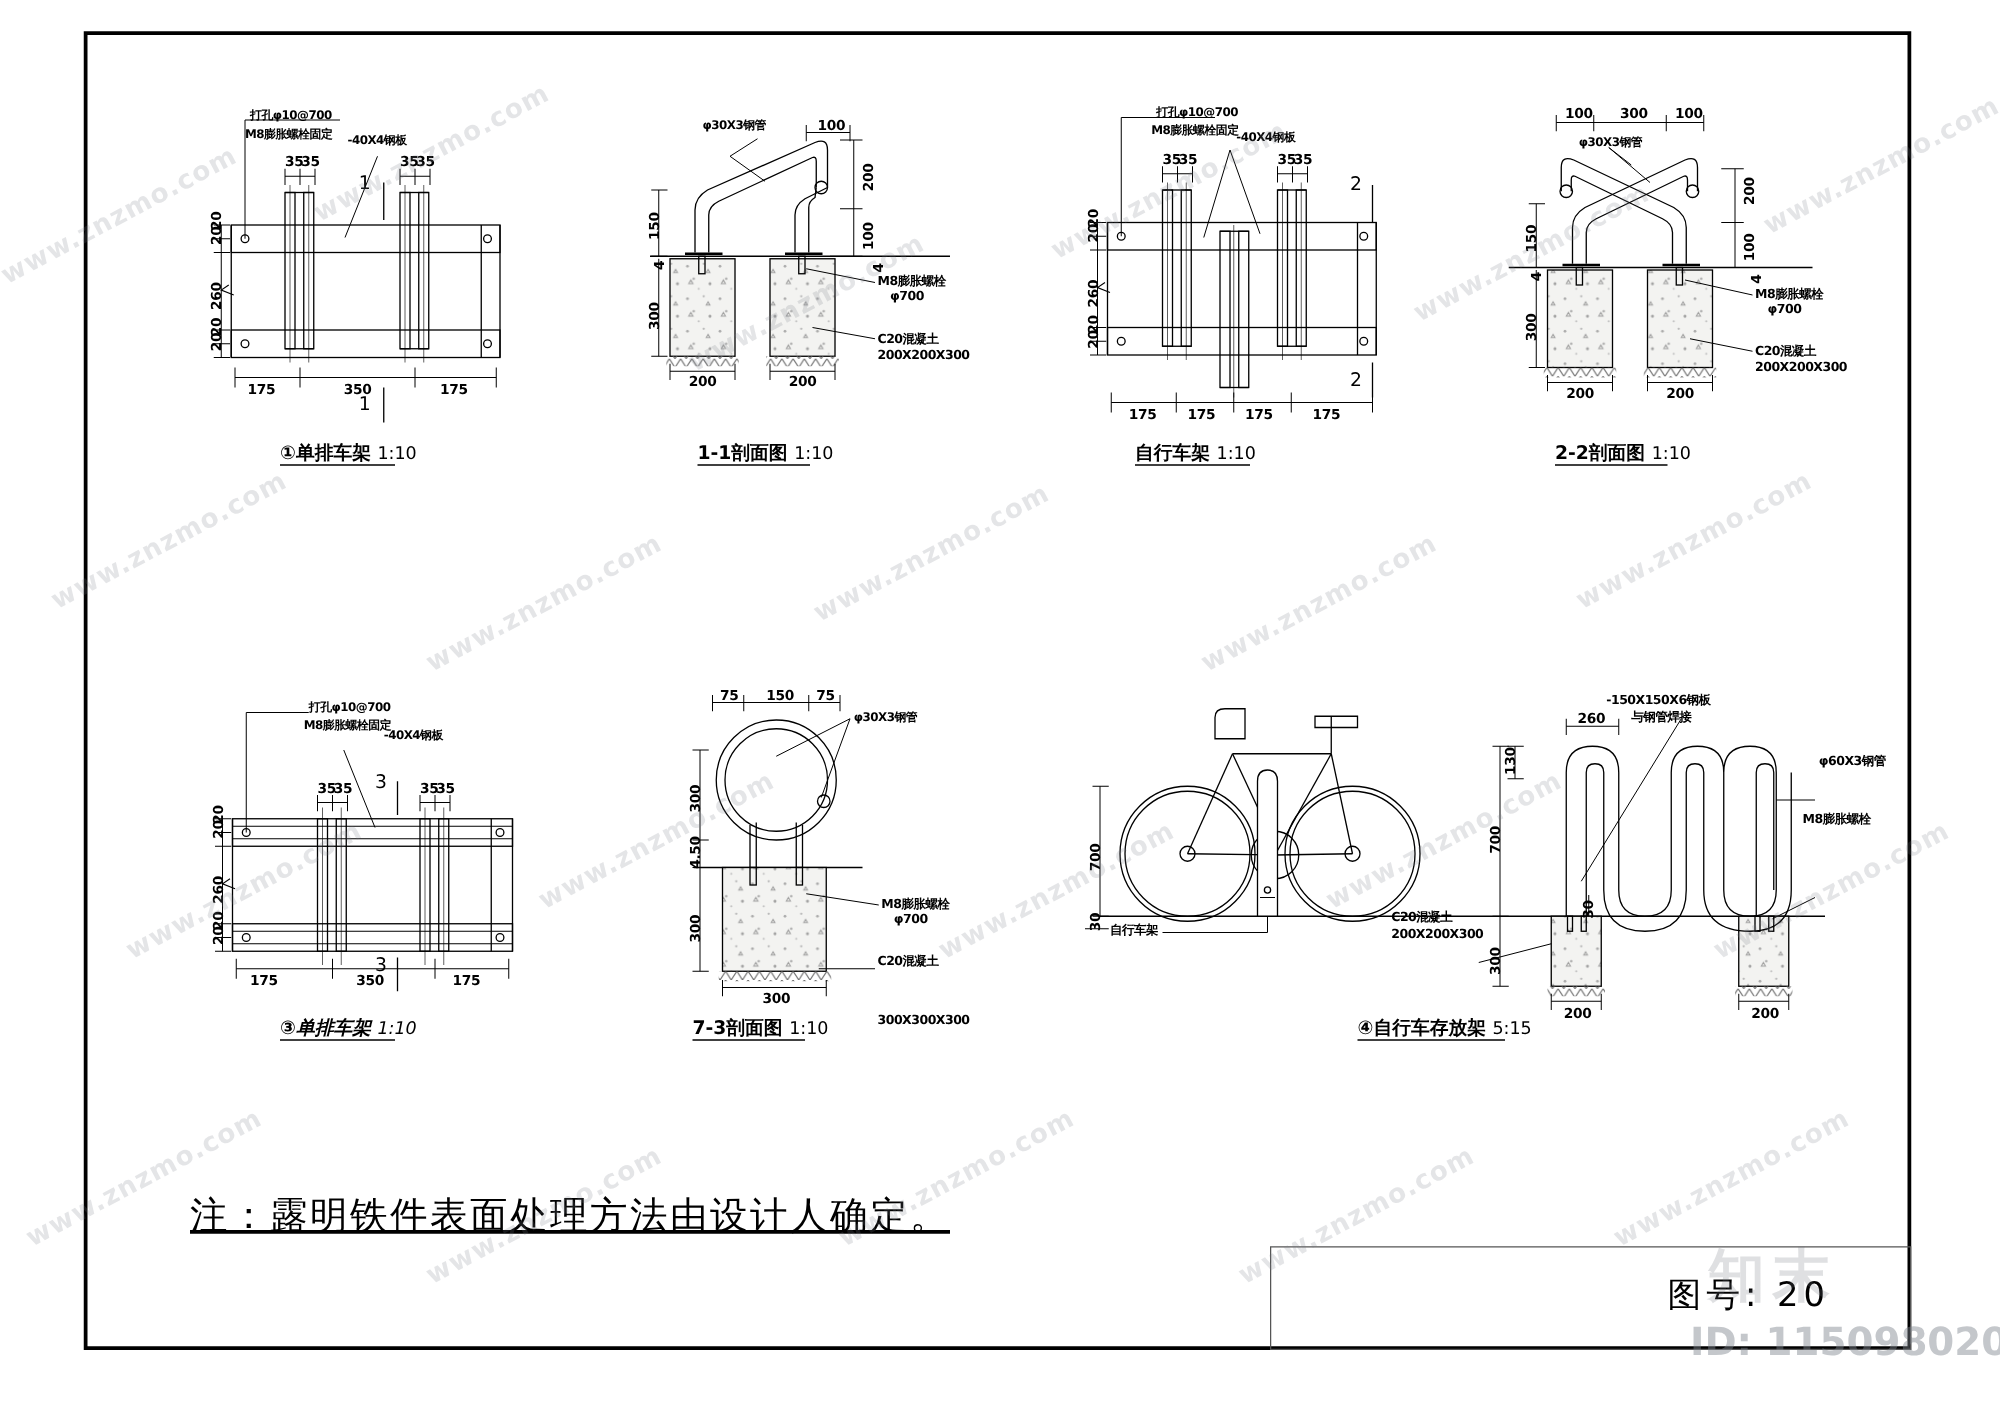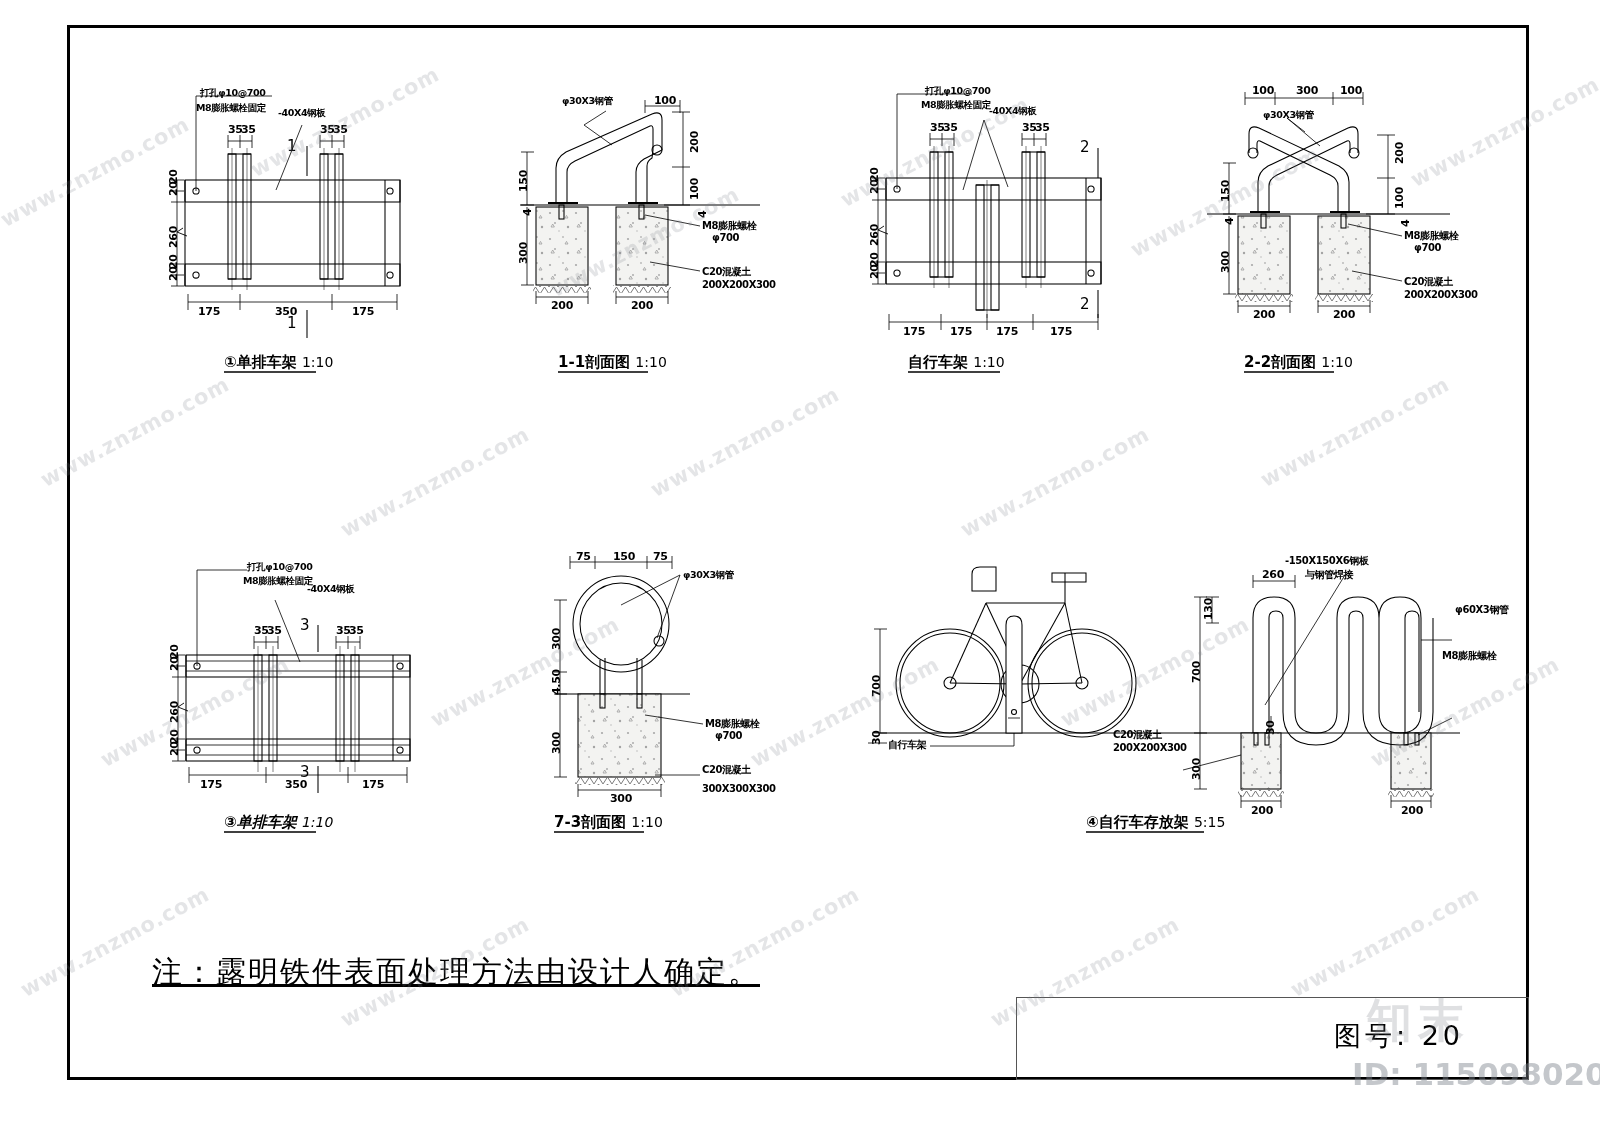--- a/index.html
+++ b/index.html
@@ -595,21 +595,21 @@
   <div class="lbl dim" style="left:613px;top:551px;">150</div>
   <div class="lbl dim" style="left:653px;top:551px;">75</div>
   <div class="lbl note" style="left:683px;top:570px;">φ30X3钢管</div>
   <div class="lbl dimv" style="left:551px;top:650px;">300</div>
   <div class="lbl dimv" style="left:551px;top:695px;">4.50</div>
   <div class="lbl dimv" style="left:551px;top:754px;">300</div>
   <div class="lbl dim" style="left:610px;top:793px;">300</div>
   <div class="lbl noteb" style="left:705px;top:719px;">M8膨胀螺栓</div>
   <div class="lbl noteb" style="left:715px;top:731px;">φ700</div>
   <div class="lbl noteb" style="left:702px;top:765px;">C20混凝土</div>
-  <div class="lbl noteb" style="left:702px;top:784px;">300X300X300</div>
+  <div class="lbl noteb" style="left:702px;top:812px;">300X300X300</div>
   <div class="lbl title" style="left:554px;top:815px;"><span>7-3剖面图</span> <span class="sc">1:10</span></div>
 
   <div class="lbl dimv" style="left:871px;top:697px;">700</div>
   <div class="lbl dimv" style="left:871px;top:745px;">30</div>
   <div class="lbl noteb" style="left:888px;top:740px;">自行车架</div>
   <div class="lbl noteb" style="left:1113px;top:730px;">C20混凝土</div>
   <div class="lbl noteb" style="left:1113px;top:743px;">200X200X300</div>
   <div class="lbl noteb" style="left:1285px;top:556px;">-150X150X6钢板</div>
   <div class="lbl noteb" style="left:1305px;top:570px;">与钢管焊接</div>
   <div class="lbl noteb" style="left:1455px;top:605px;">φ60X3钢管</div>

